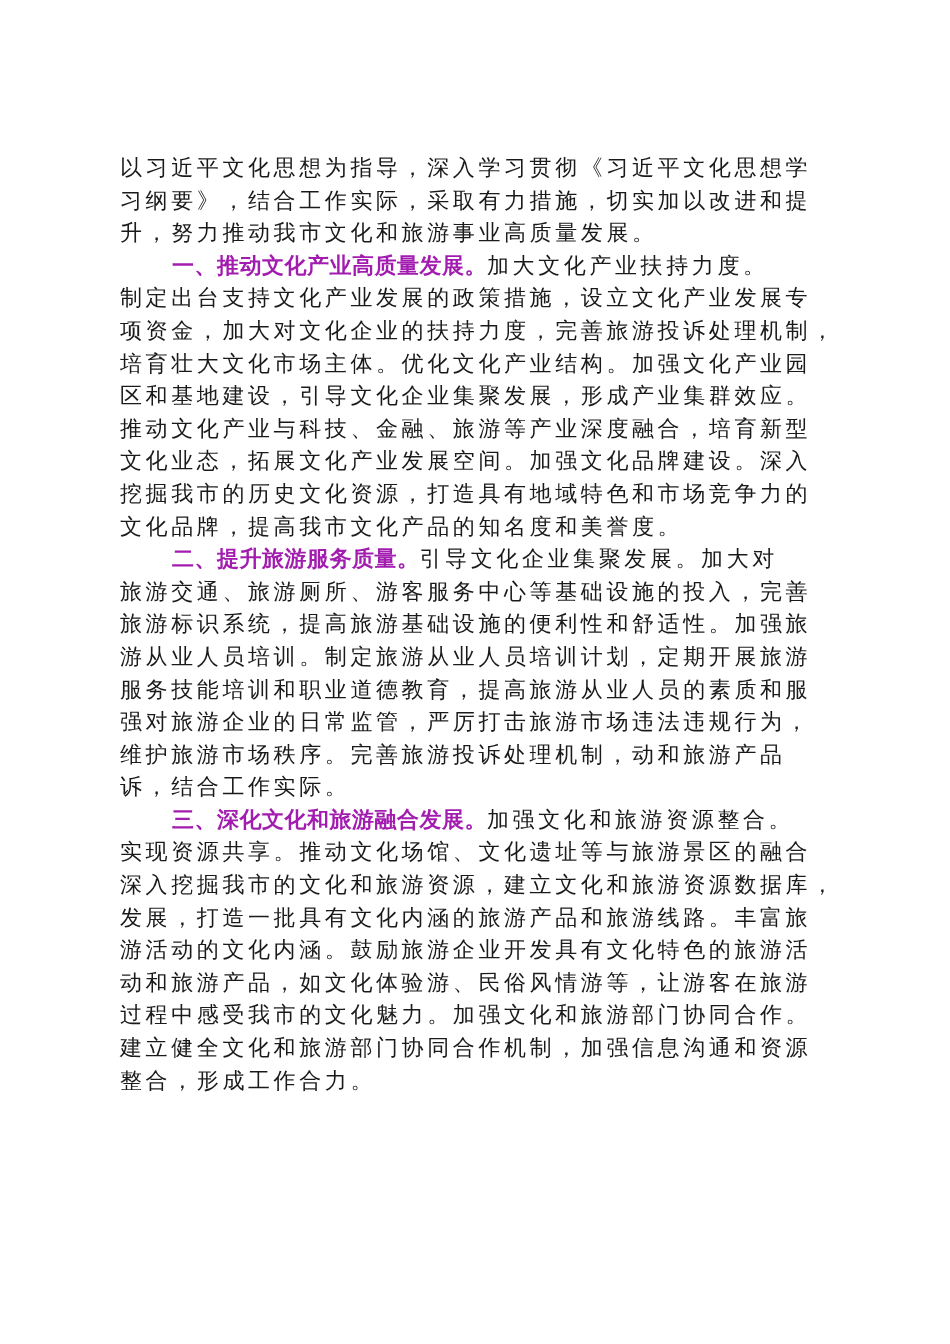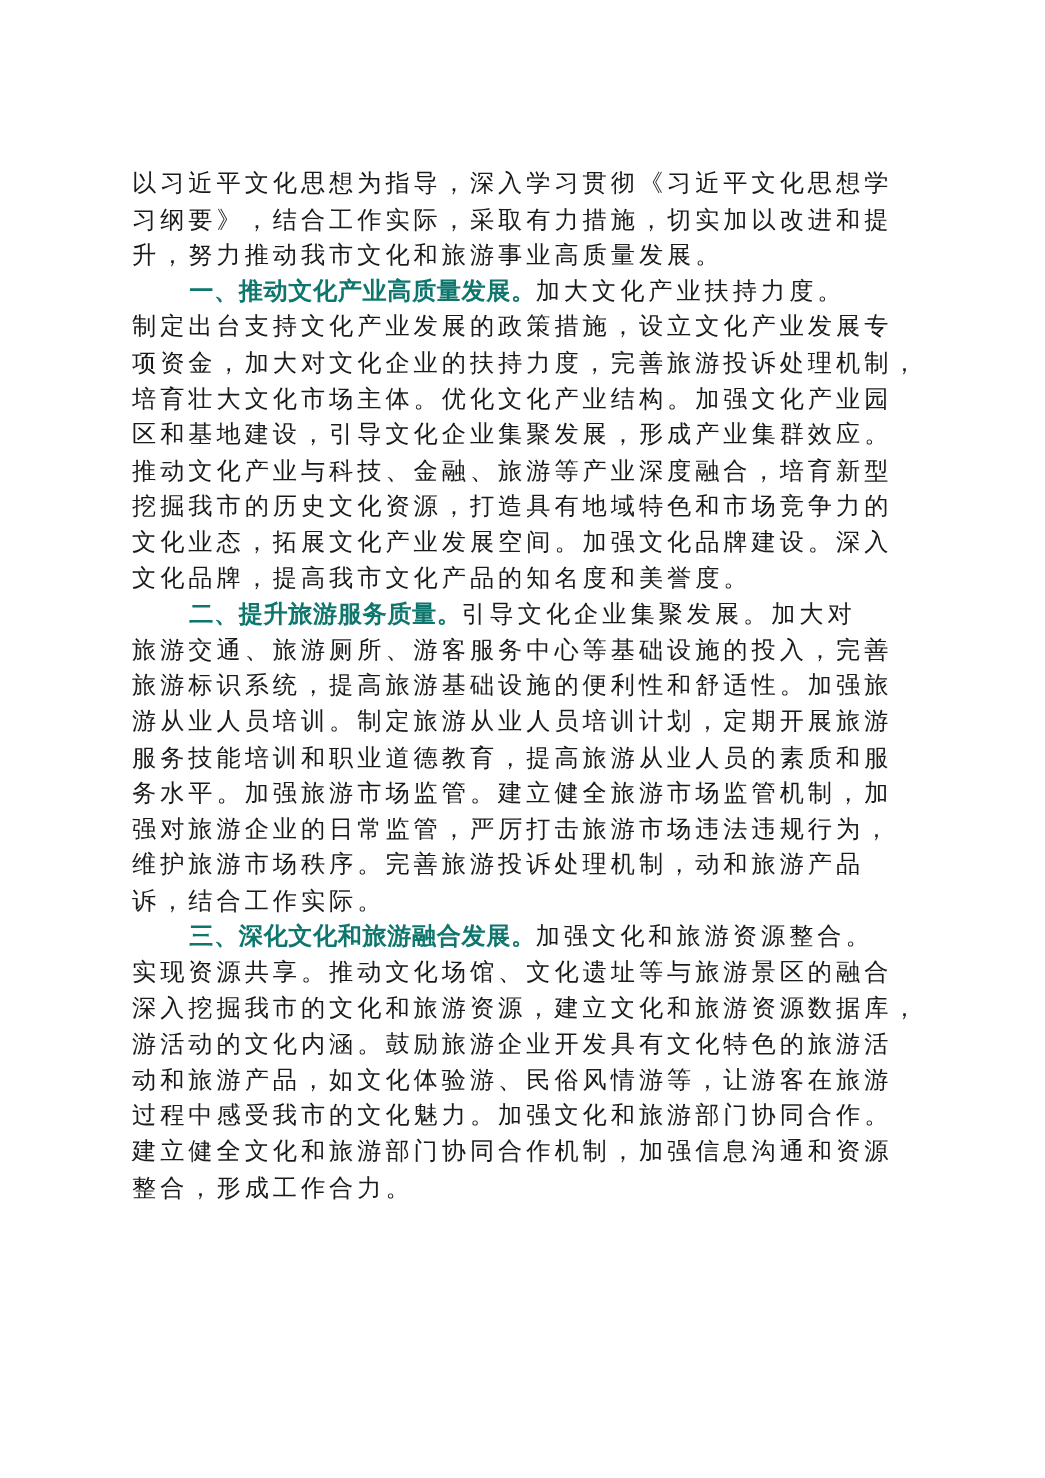--- a/index.html
+++ b/index.html
@@ -13,21 +13,21 @@
     color: #1a1a1a;
     font-size: 22px;
     line-height: 32.6px;
   }
   .line {
     display: block; white-space: nowrap; letter-spacing: 3.6px; height: 32.6px;
   }
   .line.indent { padding-left: 52px; }
   .heading {
     font-family: "DejaVu Sans", "Liberation Sans", sans-serif;
-    font-weight: bold; letter-spacing: 0.5px; color: #0f766e;
+    font-weight: bold; letter-spacing: 0.5px; color: #a21caf;
   }
 </style>
 </head>
 <body>
 
 <div class="page">
   <div class="content">
 
     <div>
       <span class="line">以习近平文化思想为指导，深入学习贯彻《习近平文化思想学</span>
@@ -35,41 +35,41 @@
       <span class="line">升，努力推动我市文化和旅游事业高质量发展。</span>
     </div>
 
     <div>
       <span class="line indent"><span class="heading">一、推动文化产业高质量发展。</span><span>加大文化产业扶持力度。</span></span>
       <span class="line">制定出台支持文化产业发展的政策措施，设立文化产业发展专</span>
       <span class="line">项资金，加大对文化企业的扶持力度，完善旅游投诉处理机制，</span>
       <span class="line">培育壮大文化市场主体。优化文化产业结构。加强文化产业园</span>
       <span class="line">区和基地建设，引导文化企业集聚发展，形成产业集群效应。</span>
       <span class="line">推动文化产业与科技、金融、旅游等产业深度融合，培育新型</span>
+      <span class="line">文化业态，拓展文化产业发展空间。加强文化品牌建设。深入</span>
       <span class="line">挖掘我市的历史文化资源，打造具有地域特色和市场竞争力的</span>
-      <span class="line">文化业态，拓展文化产业发展空间。加强文化品牌建设。深入</span>
       <span class="line">文化品牌，提高我市文化产品的知名度和美誉度。</span>
     </div>
 
     <div>
       <span class="line indent"><span class="heading">二、提升旅游服务质量。</span><span>引导文化企业集聚发展。加大对</span></span>
       <span class="line">旅游交通、旅游厕所、游客服务中心等基础设施的投入，完善</span>
       <span class="line">旅游标识系统，提高旅游基础设施的便利性和舒适性。加强旅</span>
       <span class="line">游从业人员培训。制定旅游从业人员培训计划，定期开展旅游</span>
       <span class="line">服务技能培训和职业道德教育，提高旅游从业人员的素质和服</span>
-      <span class="line">务水平。加强旅游市场监管。建立健全旅游市场监管机制，加</span>
       <span class="line">强对旅游企业的日常监管，严厉打击旅游市场违法违规行为，</span>
       <span class="line">维护旅游市场秩序。完善旅游投诉处理机制，动和旅游产品</span>
       <span class="line">诉，结合工作实际。</span>
     </div>
 
     <div>
       <span class="line indent"><span class="heading">三、深化文化和旅游融合发展。</span><span>加强文化和旅游资源整合。</span></span>
       <span class="line">实现资源共享。推动文化场馆、文化遗址等与旅游景区的融合</span>
       <span class="line">深入挖掘我市的文化和旅游资源，建立文化和旅游资源数据库，</span>
+      <span class="line">发展，打造一批具有文化内涵的旅游产品和旅游线路。丰富旅</span>
       <span class="line">游活动的文化内涵。鼓励旅游企业开发具有文化特色的旅游活</span>
       <span class="line">动和旅游产品，如文化体验游、民俗风情游等，让游客在旅游</span>
       <span class="line">过程中感受我市的文化魅力。加强文化和旅游部门协同合作。</span>
       <span class="line">建立健全文化和旅游部门协同合作机制，加强信息沟通和资源</span>
       <span class="line">整合，形成工作合力。</span>
     </div>
 
   </div>
 </div>
 

